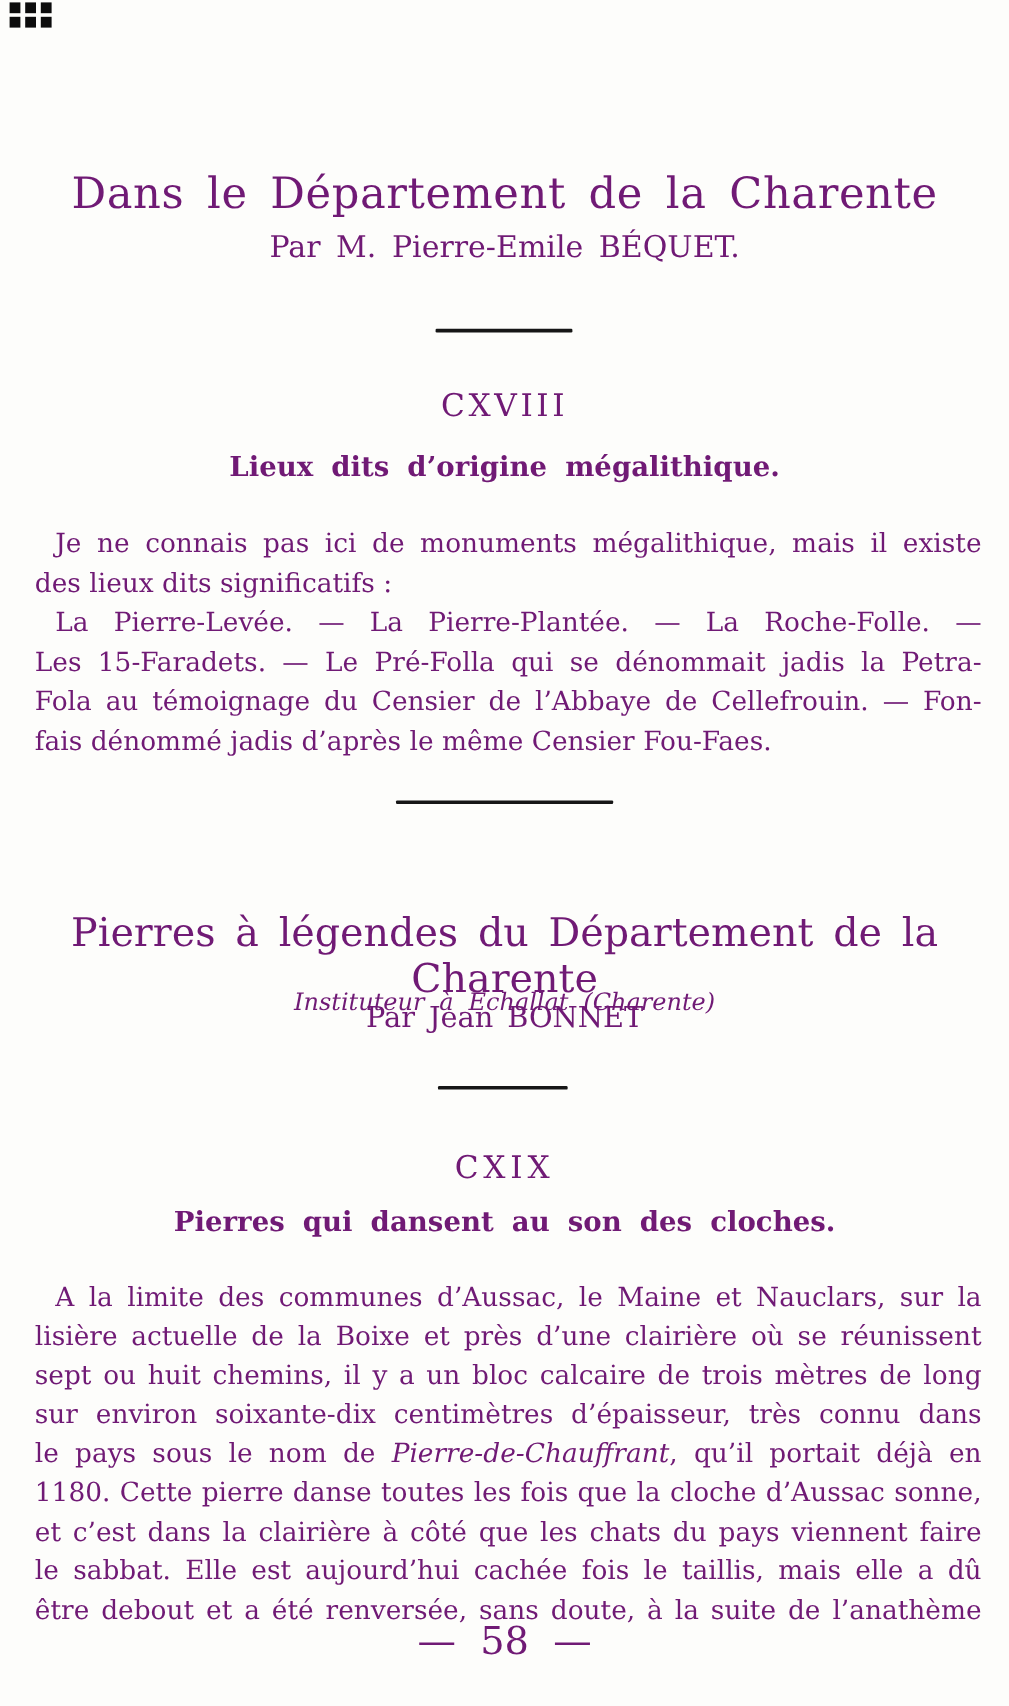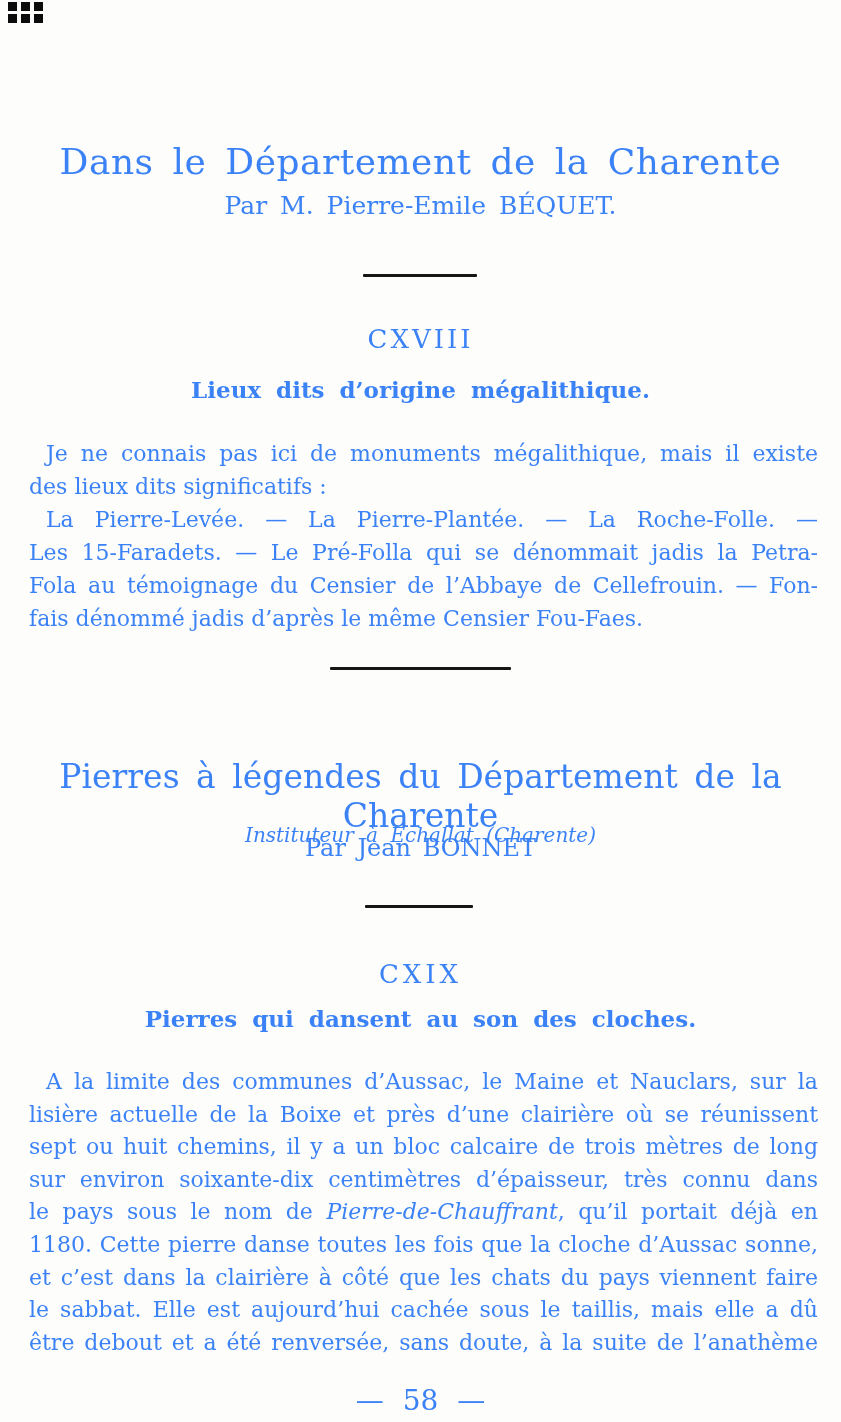--- a/index.html
+++ b/index.html
@@ -2,21 +2,21 @@
 <html><head>
 <meta charset="utf-8">
 <style>
   html,body{margin:0;padding:0;background:#e8e8e6;}
   .page{
     position:relative;
     width:841px;height:1422px;
     margin:0 auto;
     background:#fdfdfb;
     font-family:"DejaVu Serif","Liberation Serif",serif;
-    color:#3b82f6;
+    color:#701a75;
     overflow:hidden;
     text-decoration:underline;
   }
   
   .corner-mark{position:absolute;left:8px;top:2px;display:grid;
     grid-template-columns:repeat(3,9px);grid-template-rows:repeat(2,9px);
     gap:3px 4px;}
   .corner-mark span{background:#0c0c0c;display:block;}
 
   .abs{position:absolute;left:0;right:0;}
@@ -42,21 +42,21 @@
   .byline-2{top:803px;font-size:24px;word-spacing:4px;margin-top:31px;}
   .affil-2{top:823px;font-size:20px;font-style:italic;word-spacing:6px;}
 
   .secnum-2{top:959px;font-size:26px;letter-spacing:4px;}
   .sechead-2{top:1005px;font-size:23px;font-weight:bold;word-spacing:7px;}
 
   .line{white-space:nowrap;text-align:justify;text-align-last:justify;}
   .line.last{text-align:left;text-align-last:left;}
   .line.indent{text-indent:17px;}
 
-  .page-number{top:1384px;font-size:28px;word-spacing:10px;}
+  .page-number{top:1348px;font-size:32px;word-spacing:10px;}
 </style>
 </head>
 <body>
 
 <div class="page">
 
   <div class="corner-mark">
     <span></span>
       <span></span>
       <span></span>
@@ -97,20 +97,20 @@
 
   <div class="body-block para-2">
       <div>
         <div class="line indent">A la limite des communes d’Aussac, le Maine et Nauclars, sur la</div>
         <div class="line">lisière actuelle de la Boixe et près d’une clairière où se réunissent</div>
         <div class="line">sept ou huit chemins, il y a un bloc calcaire de trois mètres de long</div>
         <div class="line">sur environ soixante-dix centimètres d’épaisseur, très connu dans</div>
         <div class="line">le pays sous le nom de <i>Pierre-de-Chauffrant</i>, qu’il portait déjà en</div>
         <div class="line">1180. Cette pierre danse toutes les fois que la cloche d’Aussac sonne,</div>
         <div class="line">et c’est dans la clairière à côté que les chats du pays viennent faire</div>
-        <div class="line">le sabbat. Elle est aujourd’hui cachée sous le taillis, mais elle a dû</div>
+        <div class="line">le sabbat. Elle est aujourd’hui cachée fois le taillis, mais elle a dû</div>
         <div class="line">être debout et a été renversée, sans doute, à la suite de l’anathème</div>
       </div>
     </div>
 
   <div class="abs ctr page-number">— 58 —</div>
 
 </div>
 
 </body></html>

